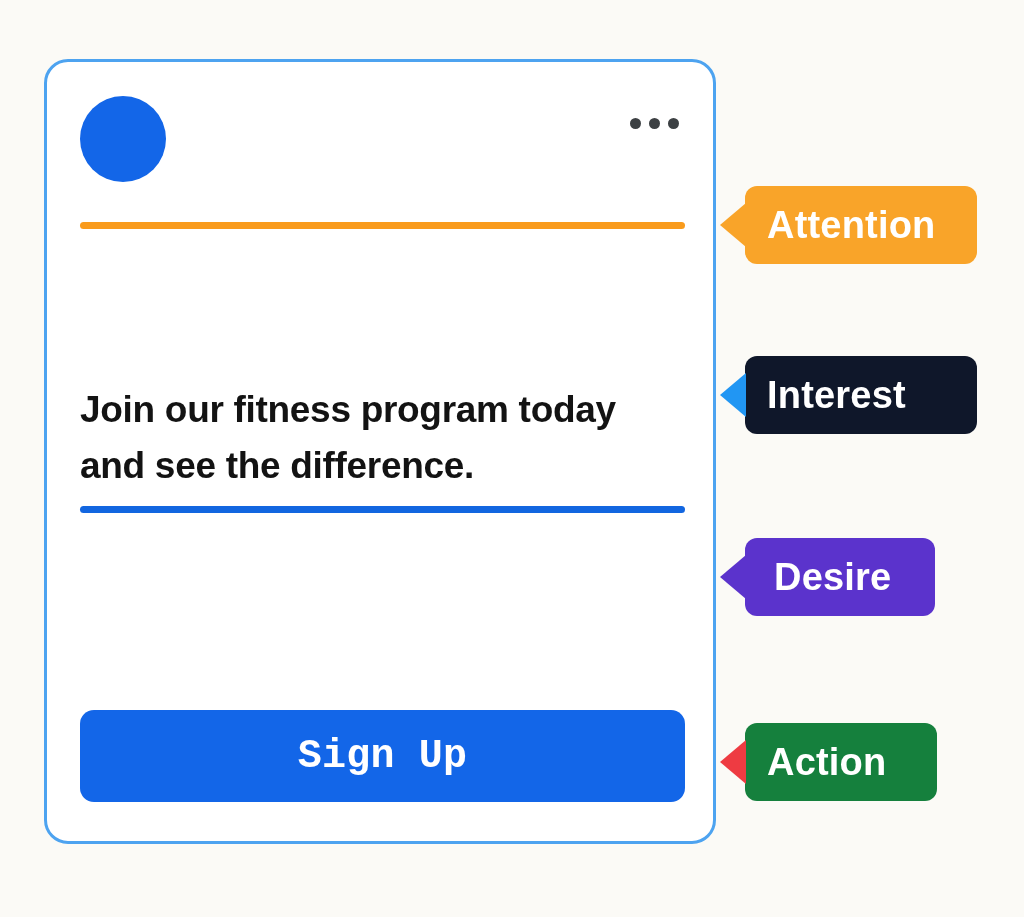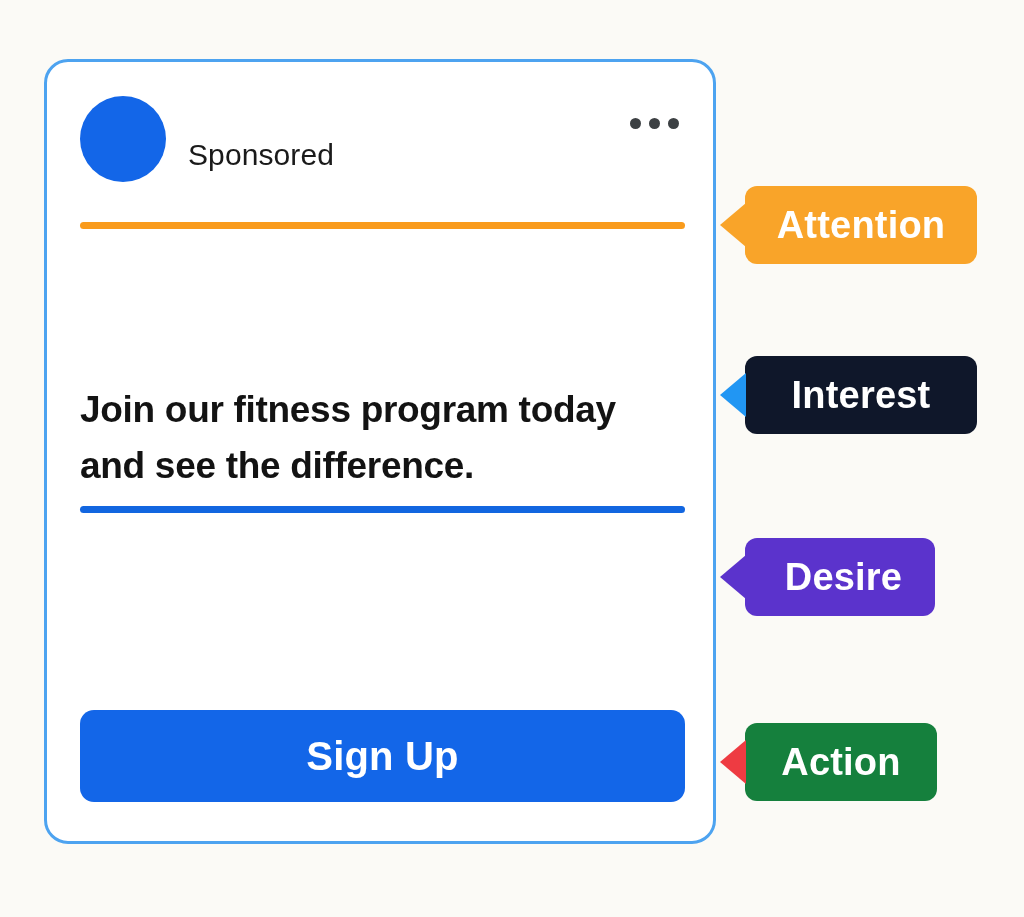--- a/index.html
+++ b/index.html
@@ -100,38 +100,38 @@
   #signup-button {
     position: absolute;
     left: 33px;
     right: 28px;
     top: 648px;
     height: 92px;
     background: #1366E8;
     border: none;
     border-radius: 14px;
     color: #FFFFFF;
-    font-family: Liberation Sans, sans-serif;
+    font-family: Liberation Mono, monospace;
     font-size: 40px;
     font-weight: bold;
     letter-spacing: 0.2px;
     cursor: pointer;
     display: flex;
     align-items: center;
     justify-content: center;
   }
 
   
   .badge {
     position: absolute;
     height: 78px;
     border-radius: 12px;
     display: flex;
     align-items: center;
-    justify-content: center;
+    justify-content: flex-start;
     color: #FFFFFF;
     font-size: 38px;
     font-weight: bold;
     letter-spacing: 0.2px;
     padding: 0 22px;
     box-sizing: border-box;
     white-space: nowrap;
   }
   .badge::before {
     content: "";
@@ -151,21 +151,20 @@
   #badge-desire    { left: 745px; top: 538px; width: 190px; }
   #badge-action    { left: 745px; top: 723px; width: 192px; }
 </style>
 </head>
 <body style="background: rgb(251, 250, 246);">
 
 <div id="ad-card" style="border-color: rgb(77, 163, 240); background: rgb(255, 255, 255);">
 
   <div id="card-header">
     <div id="avatar" style="background: rgb(19, 102, 232);"></div>
-    <div id="sponsored-label">Sponsored</div>
     <div id="more-options">
       <span class="dot" style="background: rgb(60, 64, 67);"></span>
       <span class="dot" style="background: rgb(60, 64, 67);"></span>
       <span class="dot" style="background: rgb(60, 64, 67);"></span>
     </div>
   </div>
 
   <div class="section" id="section-attention">
     <div class="divider" style="background: rgb(249, 155, 28);"></div>
   </div>

